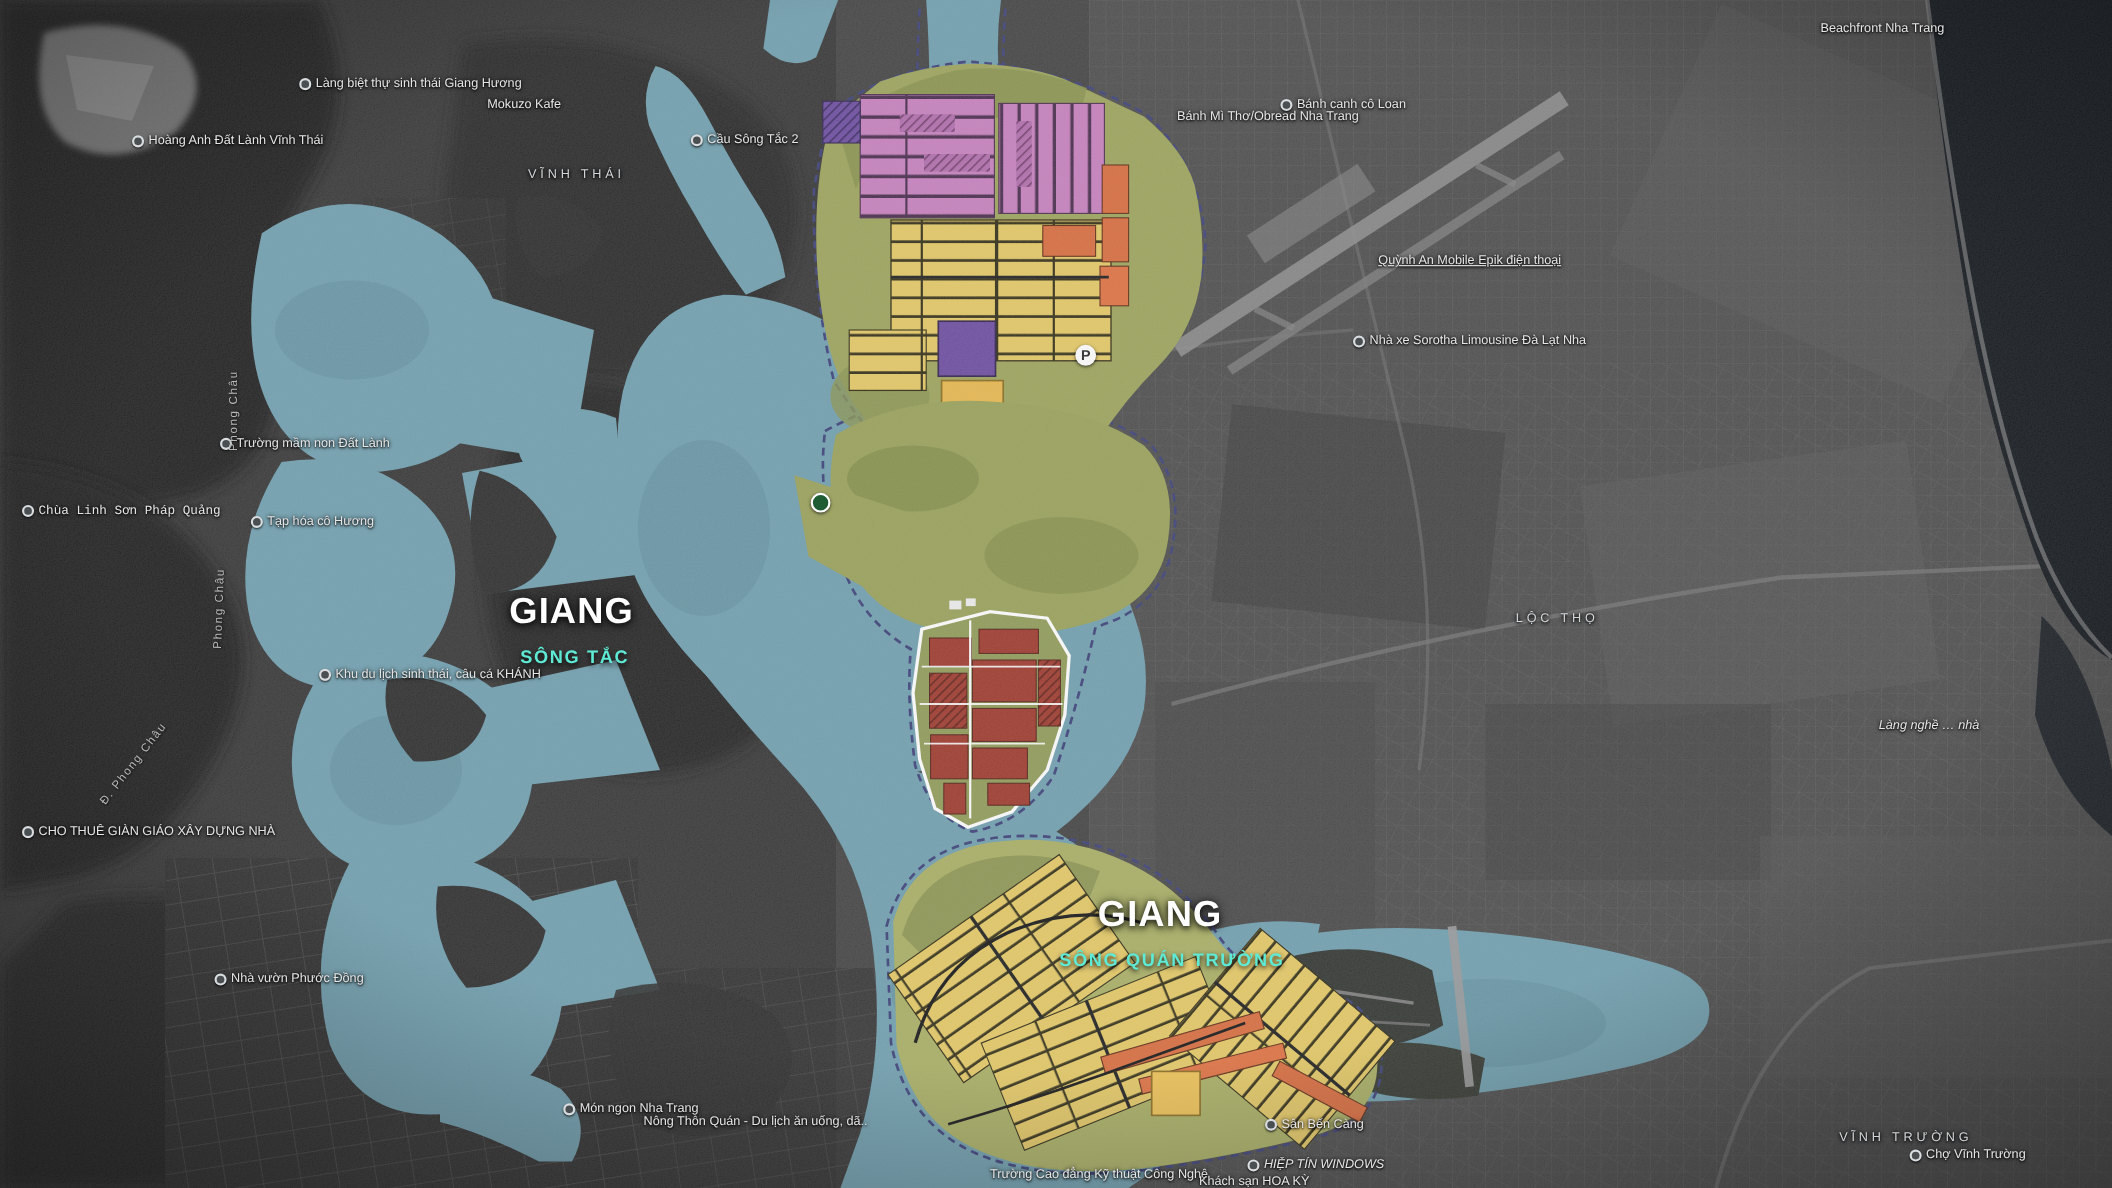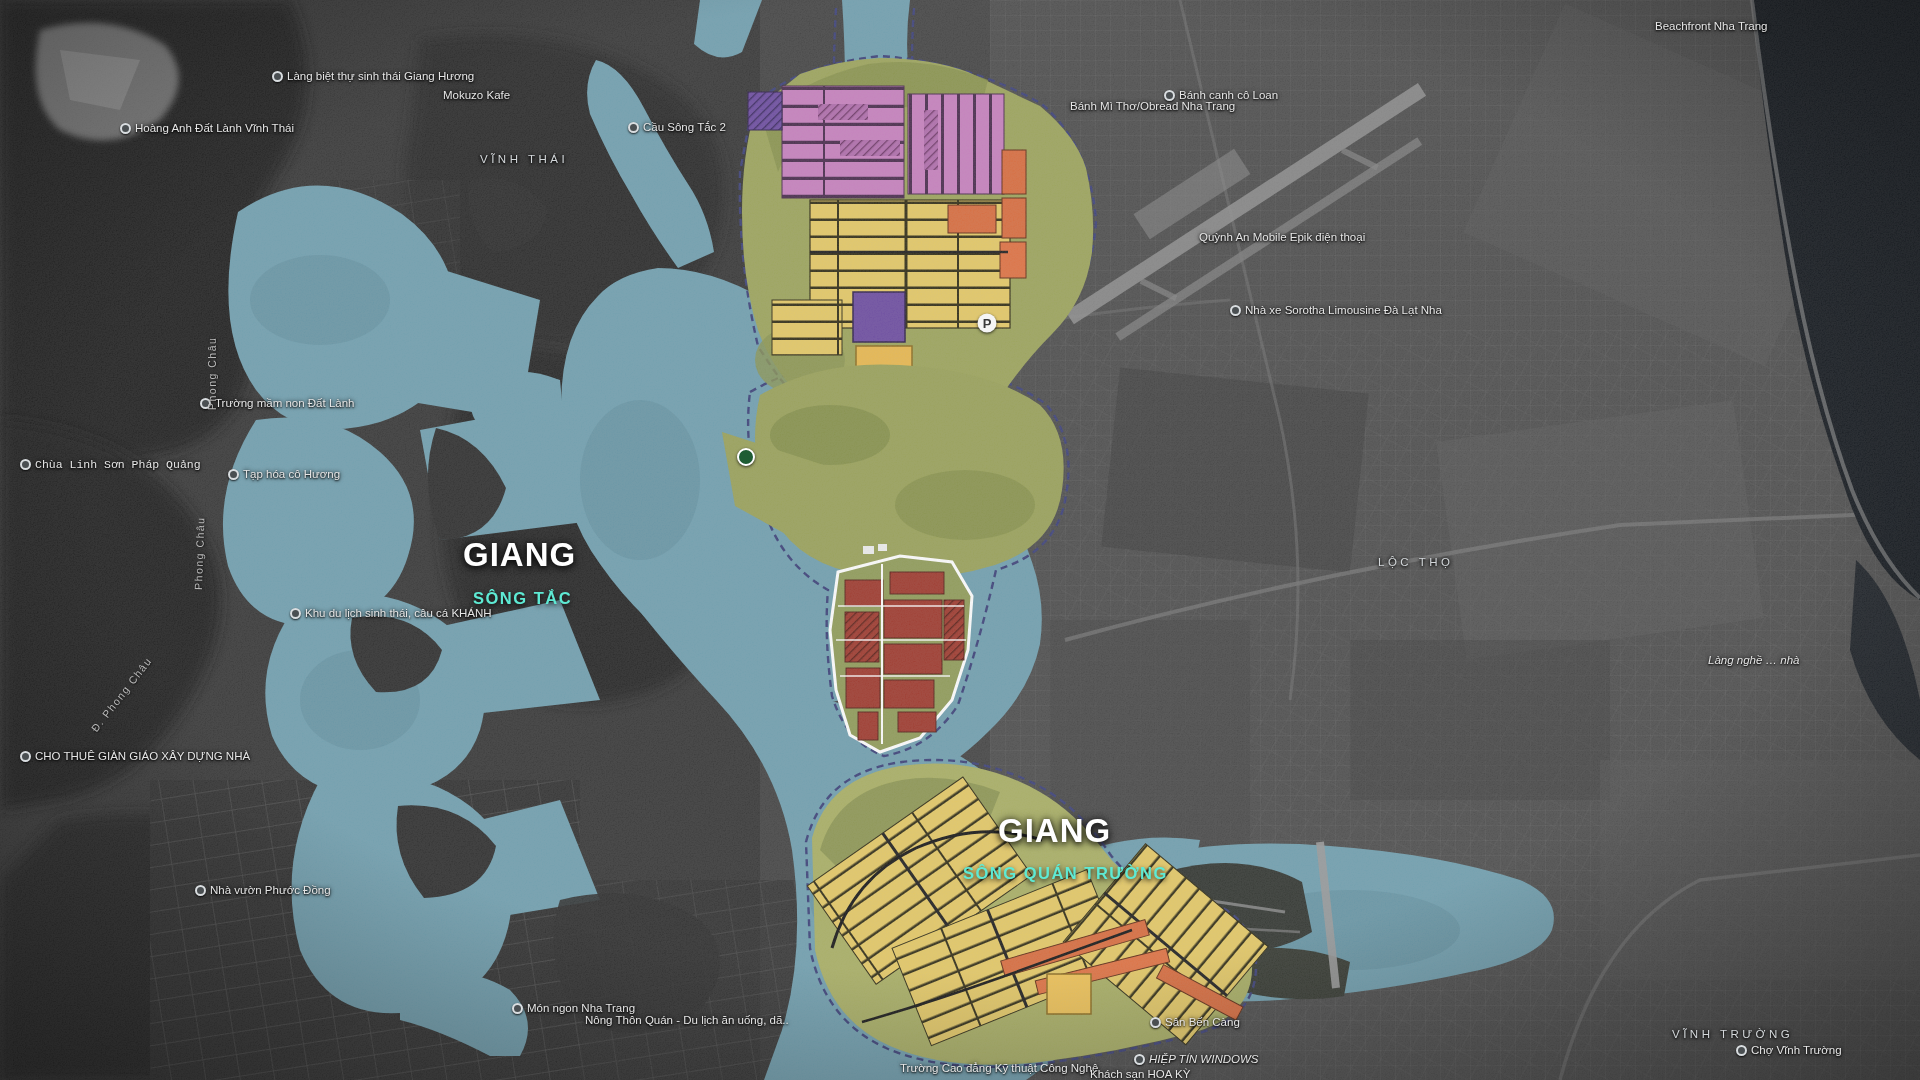--- a/index.html
+++ b/index.html
@@ -301,21 +301,21 @@
       <div class="poi" style="left: 1164px; top: 89px;">
         <span class="poi-ico"></span>
         <span>Bánh canh cô Loan</span>
       </div>
       <div class="poi" style="left: 1070px; top: 100px;">
         <span>Bánh Mì Thơ/Obread Nha Trang</span>
       </div>
       <div class="poi" style="left: 1655px; top: 20px;">
         <span>Beachfront Nha Trang</span>
       </div>
-      <div class="poi" style="left: 1199px; top: 231px;">
+      <div class="poi" style="left: 1253px; top: 231px; text-decoration: underline;">
         <span>Quỳnh An Mobile Epik điện thoại</span>
       </div>
       <div class="poi" style="left: 1230px; top: 304px;">
         <span class="poi-ico"></span>
         <span>Nhà xe Sorotha Limousine Đà Lạt Nha</span>
       </div>
       <div class="poi" style="left: 200px; top: 397px;">
         <span class="poi-ico"></span>
         <span>Trường mầm non Đất Lành</span>
       </div>

